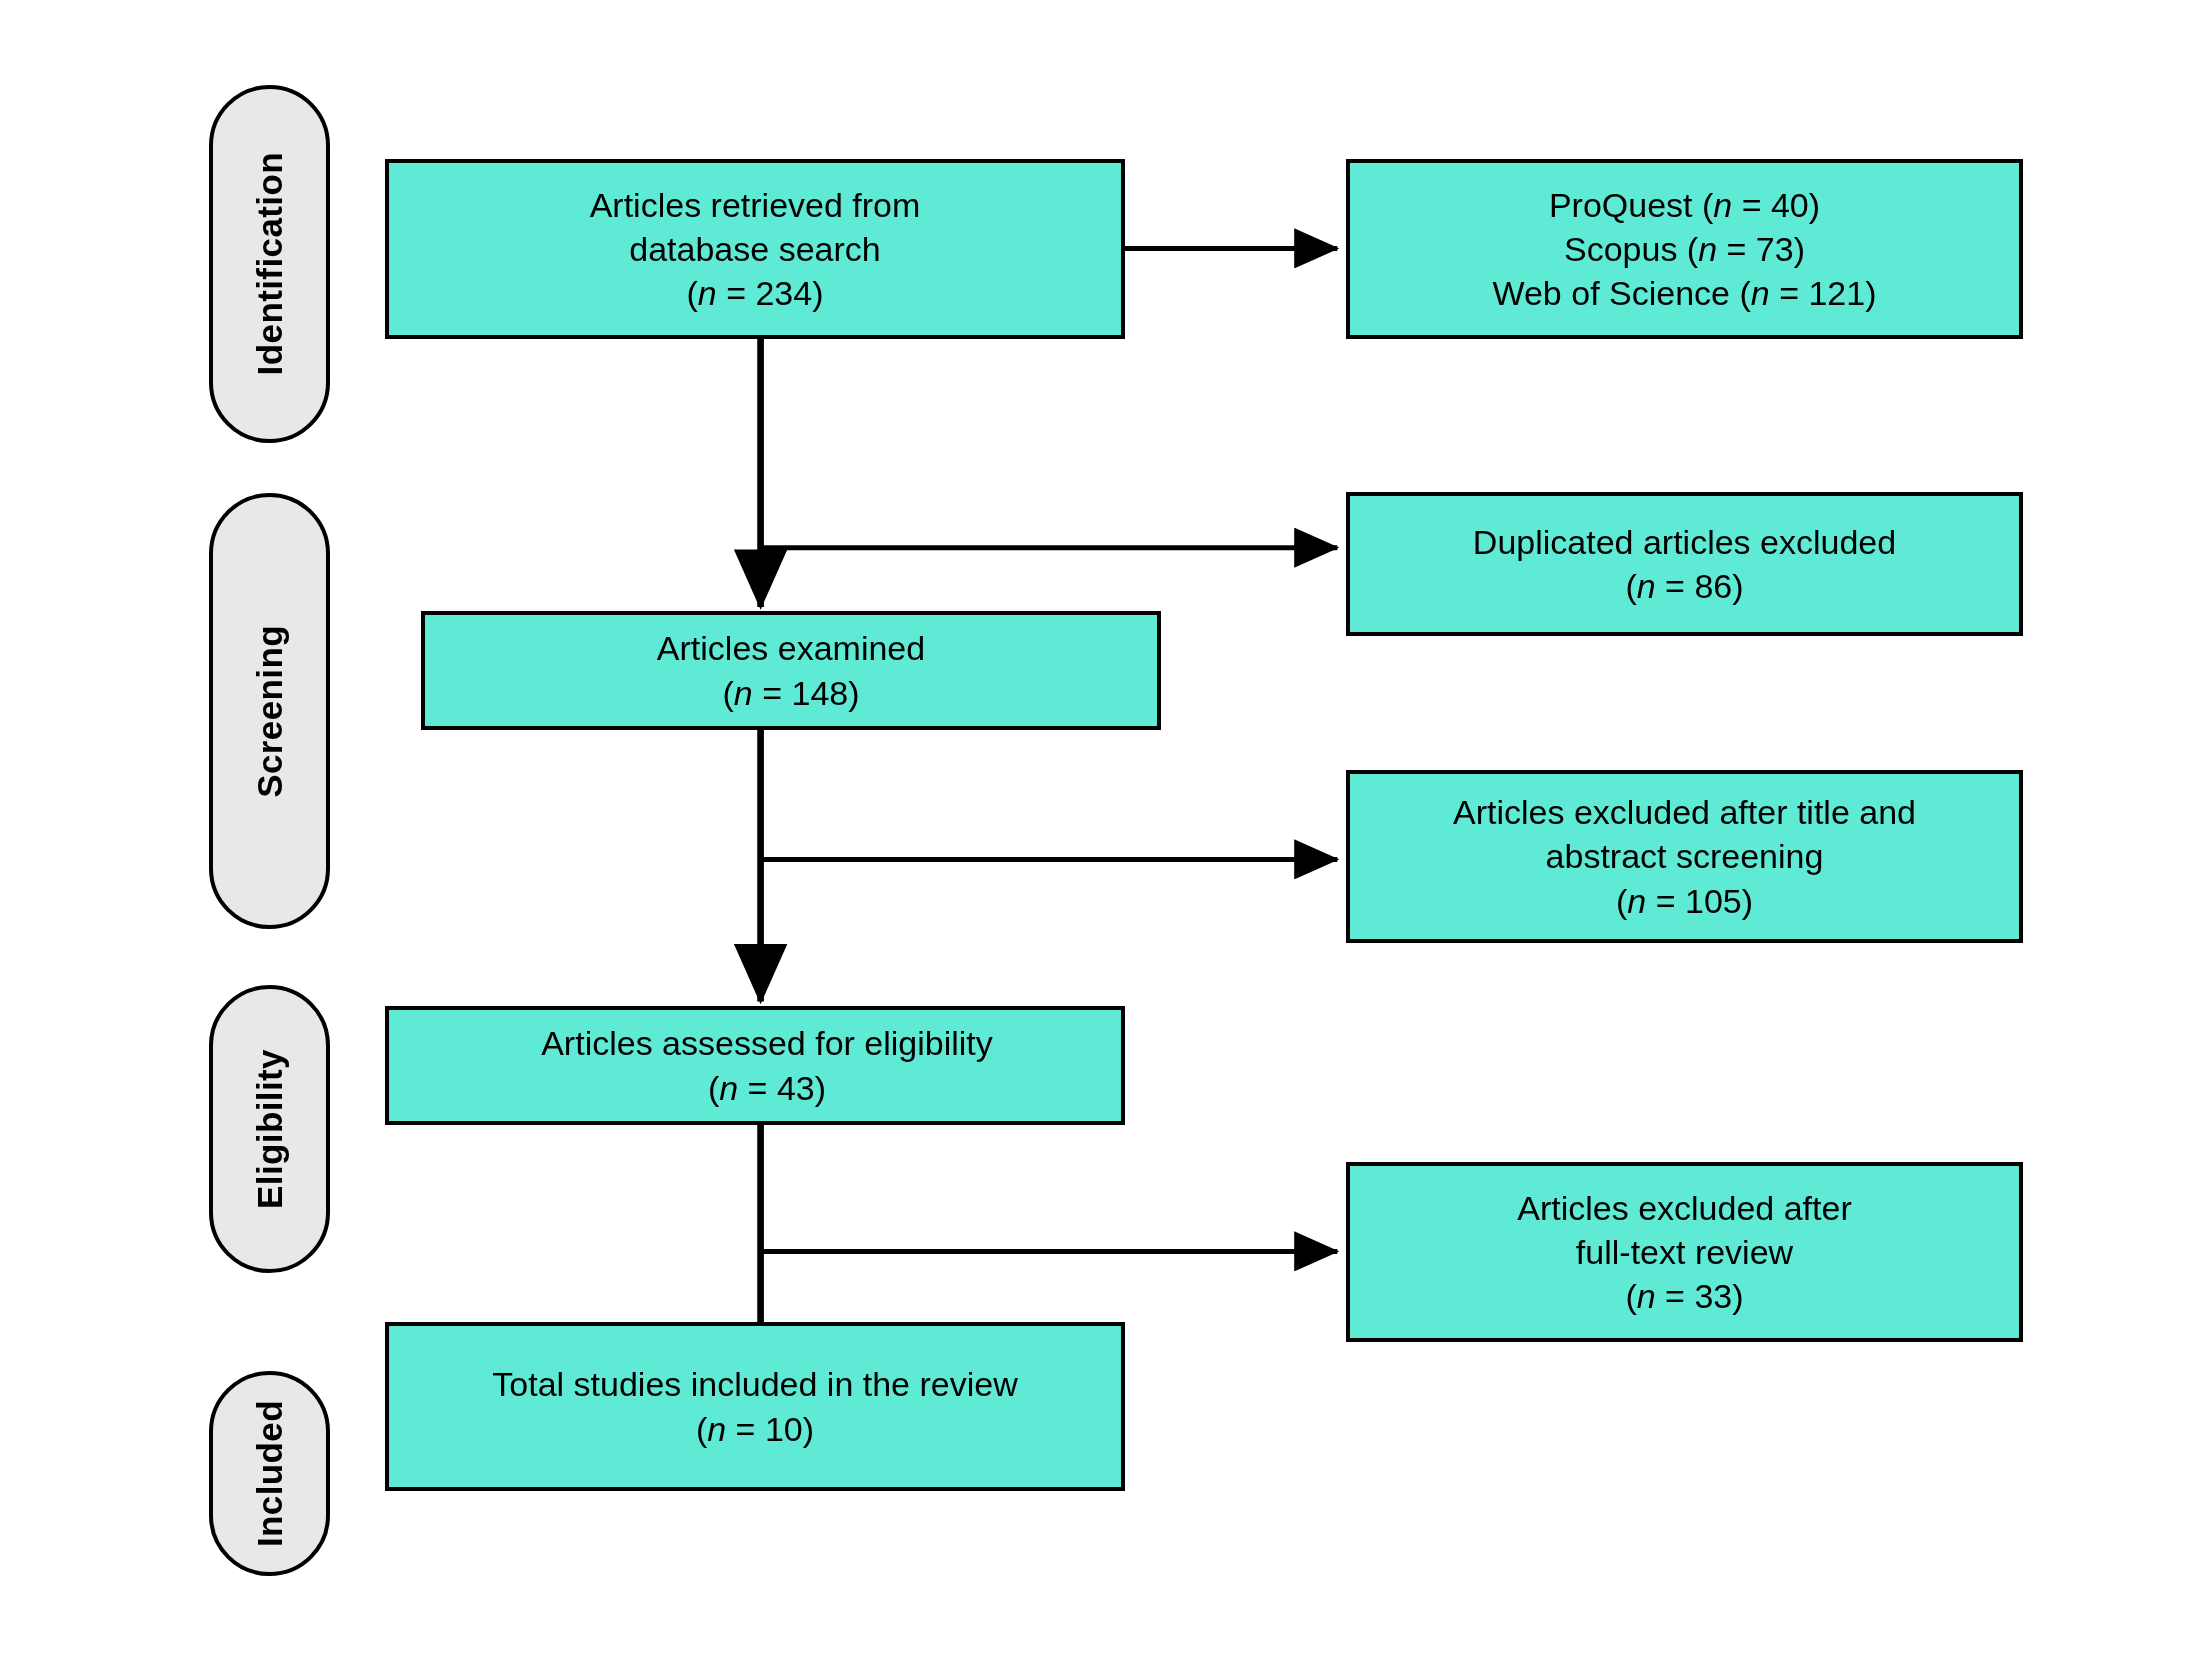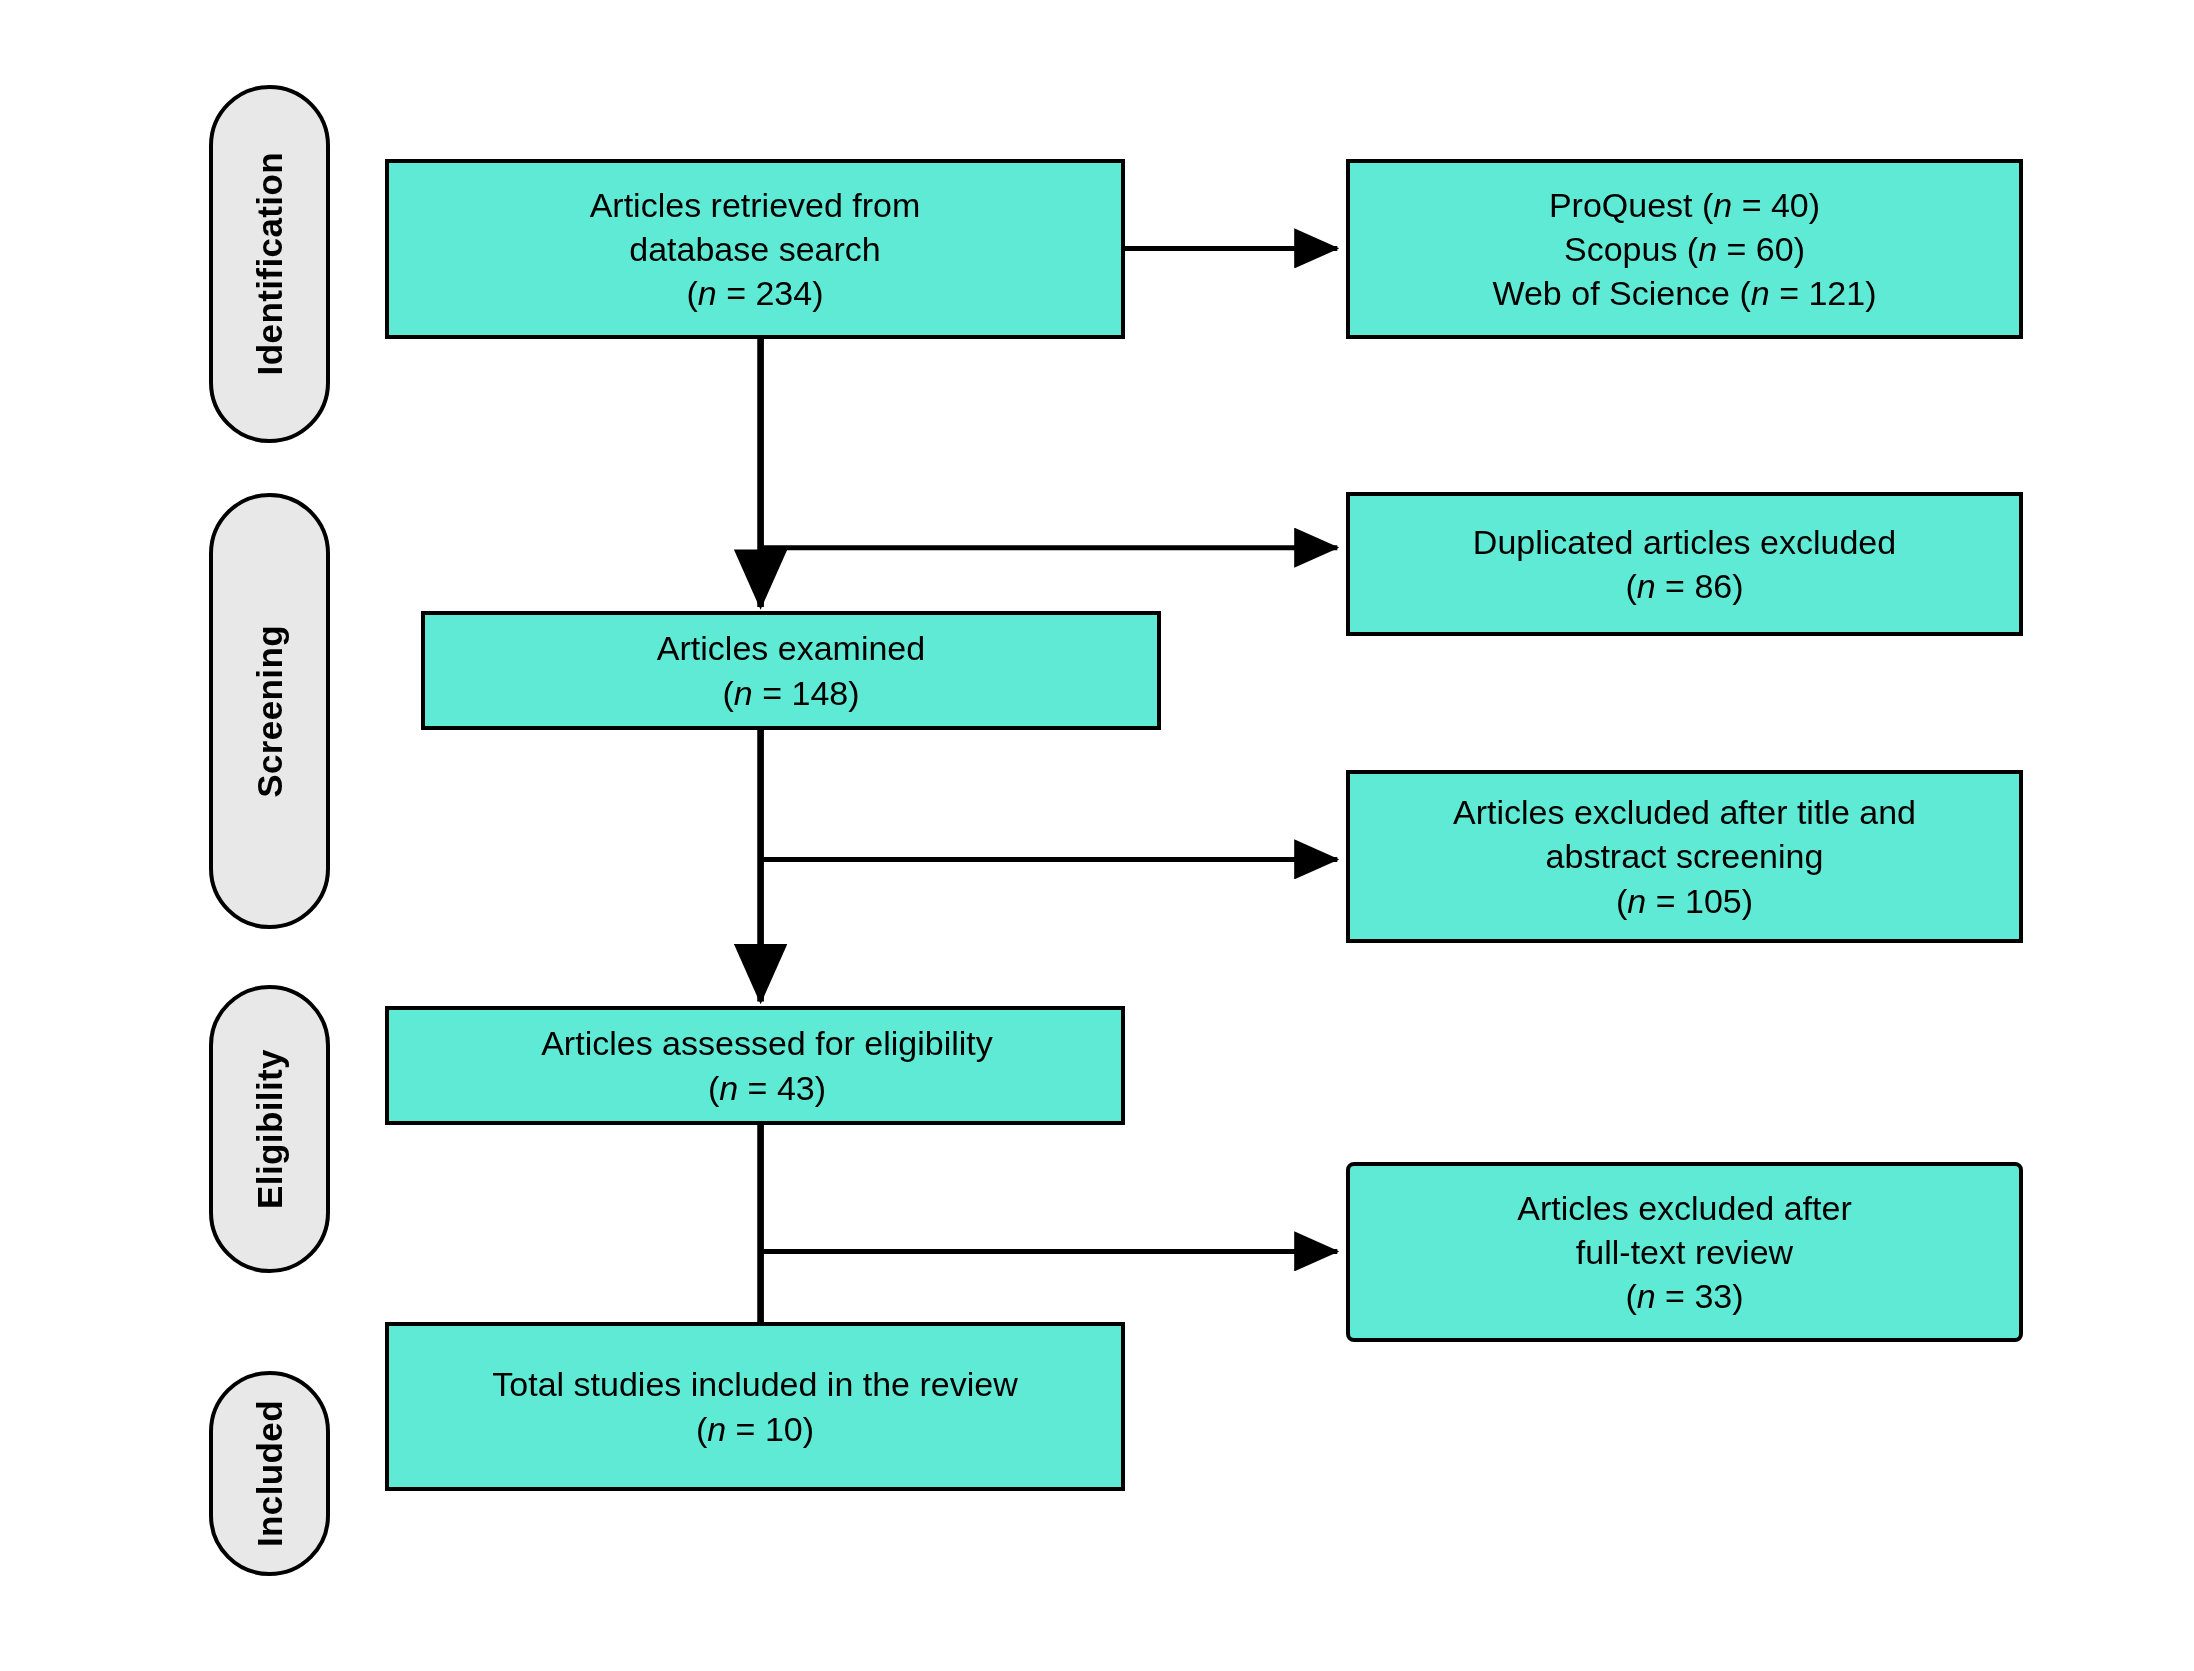--- a/index.html
+++ b/index.html
@@ -152,41 +152,41 @@
   <div class="flow-box" style="left:385px; top:1322px; width:740px; height:169px;">
     <div class="box-text">
       <span>Total studies included in the review</span><br>
       <span>(</span><span class="ital">n</span><span> = 10)</span>
     </div>
   </div>
 
   <div class="flow-box" style="left:1346px; top:159px; width:677px; height:180px;">
     <div class="box-text">
       <span>ProQuest (</span><span class="ital">n</span><span> = 40)</span><br>
-      <span>Scopus (</span><span class="ital">n</span><span> = 60)</span><br>
+      <span>Scopus (</span><span class="ital">n</span><span> = 73)</span><br>
       <span>Web of Science (</span><span class="ital">n</span><span> = 121)</span>
     </div>
   </div>
 
   <div class="flow-box" style="left:1346px; top:492px; width:677px; height:144px;">
     <div class="box-text">
       <span>Duplicated articles excluded</span><br>
       <span>(</span><span class="ital">n</span><span> = 86)</span>
     </div>
   </div>
 
   <div class="flow-box" style="left:1346px; top:770px; width:677px; height:173px;">
     <div class="box-text">
       <span>Articles excluded after title and</span><br>
       <span>abstract screening</span><br>
       <span>(</span><span class="ital">n</span><span> = 105)</span>
     </div>
   </div>
 
-  <div class="flow-box" style="left:1346px; top:1162px; width:677px; height:180px;border-radius:8px;">
+  <div class="flow-box" style="left:1346px; top:1162px; width:677px; height:180px;">
     <div class="box-text">
       <span>Articles excluded after</span><br>
       <span>full-text review</span><br>
       <span>(</span><span class="ital">n</span><span> = 33)</span>
     </div>
   </div>
 
 </div>
 
 

